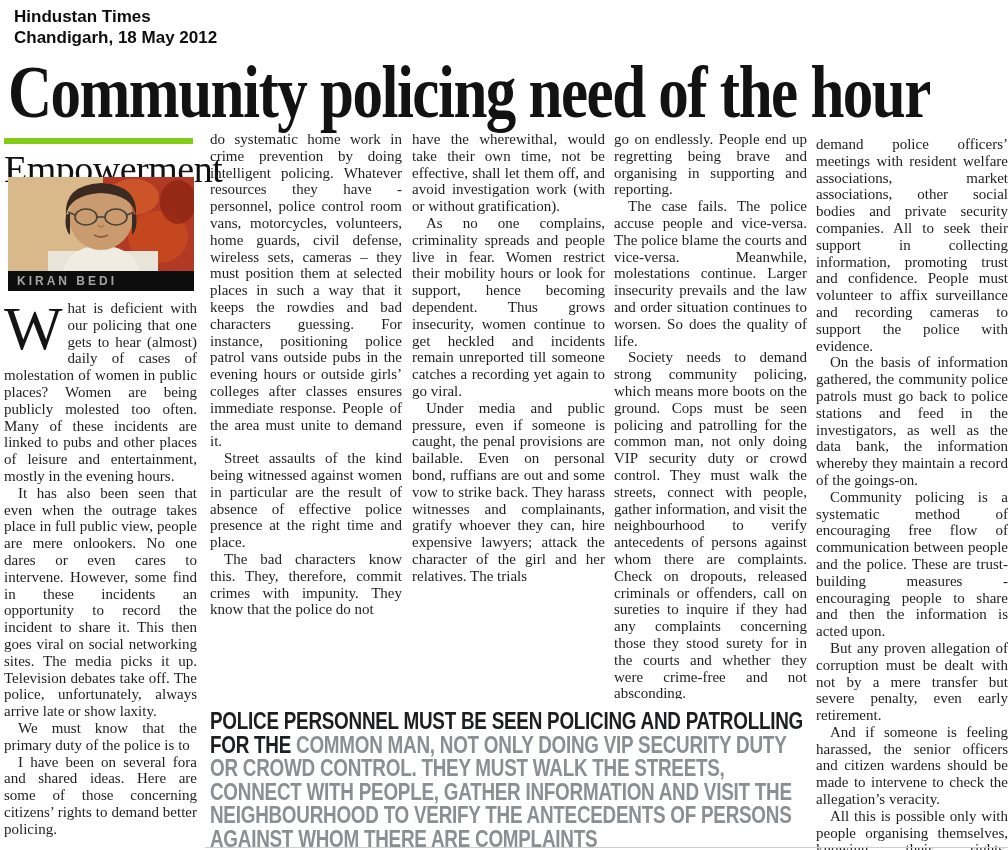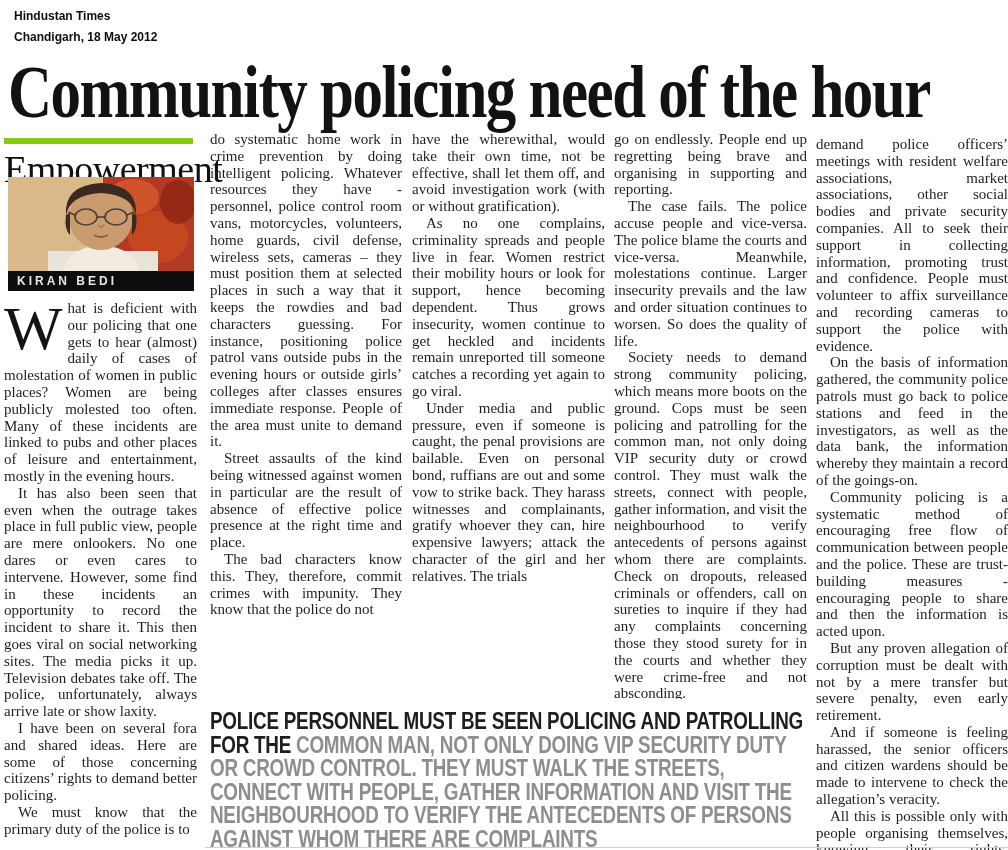--- a/index.html
+++ b/index.html
@@ -13,21 +13,21 @@
     font-family: "Liberation Serif", serif;
     color: #1c1c1c;
   }
 
   
   .masthead {
     position: absolute;
     left: 14px; top: 6px;
     font-family: "Liberation Sans", sans-serif;
     font-weight: bold;
-    font-size: 12px;
+    font-size: 17px;
     line-height: 21px;
     color: #0e0e0e;
   }
 
   
   .headline {
     position: absolute;
     left: 8px; top: 50px;
     width: 1000px;
     font-family: "Liberation Serif", serif;
@@ -54,21 +54,21 @@
   .photo-block {
     position: absolute;
     left: 8px; top: 177px;
     width: 186px;
   }
   .photo-block svg { display: block; }
   .byline-bar {
     width: 186px;
     height: 20px;
     background: #0d0d0d;
-    color: #e5e5e5;
+    color: #a3a3a3;
     font-family: "Liberation Sans", sans-serif;
     font-weight: bold;
     font-size: 12px;
     letter-spacing: 3px;
     line-height: 20px;
     padding-left: 9px;
   }
 
   
   .col {
@@ -154,22 +154,22 @@
       <path d="M86 58 Q93 62 100 58" fill="none" stroke="#8a5b3c" stroke-width="1.8"></path>
       <path d="M90 48 Q93 52 96 48" fill="none" stroke="#a87a50" stroke-width="1.4"></path>
     </svg>
     <div class="byline-bar" style="background: rgb(13, 13, 13);">KIRAN BEDI</div>
   </div>
 
   <div class="col col-1">
     <p class="no-indent"><span class="dropcap">W</span><span>hat is deficient with our policing that one gets to hear (almost) daily of cases of molestation of women in public places? Women are being publicly molested too often. Many of these incidents are linked to pubs and other places of leisure and entertainment, mostly in the evening hours.</span></p>
     <div class="colbody-rest">
         <p>It has also been seen that even when the outrage takes place in full public view, people are mere onlookers. No one dares or even cares to intervene. However, some find in these incidents an opportunity to record the incident to share it. This then goes viral on social networking sites. The media picks it up. Television debates take off. The police, unfortunately, always arrive late or show laxity.</p>
+        <p>We must know that the primary duty of the police is to</p>
         <p>I have been on several fora and shared ideas. Here are some of those concerning citizens’ rights to demand better policing.</p>
-        <p>We must know that the primary duty of the police is to</p>
       </div>
   </div>
 
   <div class="col col-2">
     <div class="colbody">
         <p>do systematic home work in crime prevention by doing intelligent policing. Whatever resources they have - personnel, police control room vans, motorcycles, volunteers, home guards, civil defense, wireless sets, cameras – they must position them at selected places in such a way that it keeps the rowdies and bad characters guessing. For instance, positioning police patrol vans outside pubs in the evening hours or outside girls’ colleges after classes ensures immediate response. People of the area must unite to demand it.</p>
         <p>Street assaults of the kind being witnessed against women in particular are the result of absence of effective police presence at the right time and place.</p>
         <p>The bad characters know this. They, therefore, commit crimes with impunity. They know that the police do not</p>
       </div>
   </div>

